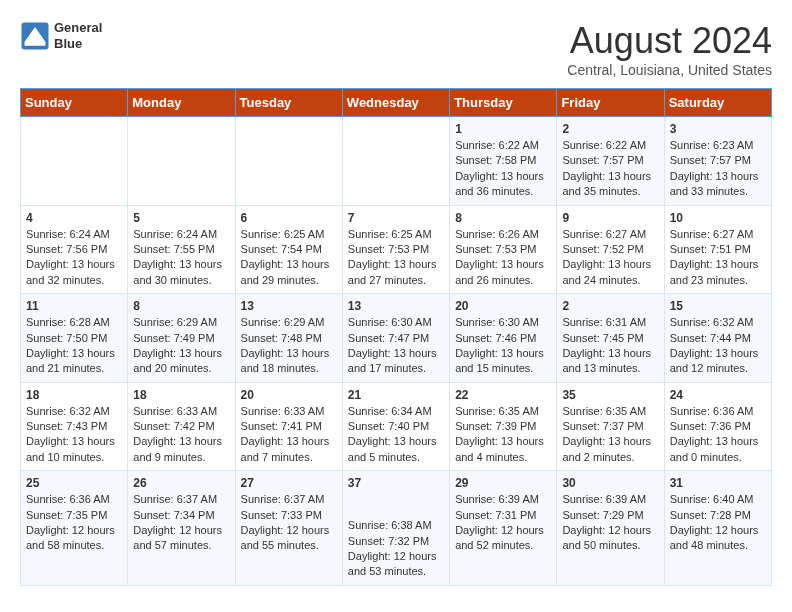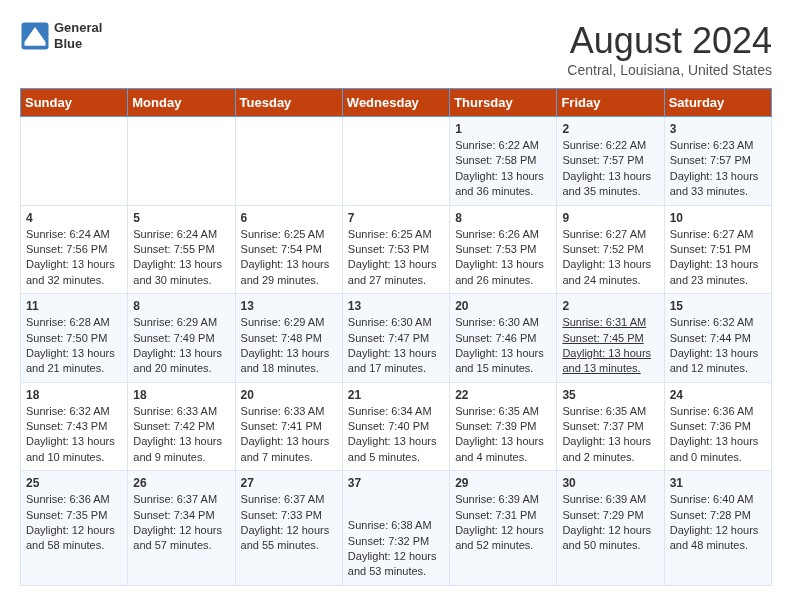--- a/index.html
+++ b/index.html
@@ -235,21 +235,21 @@
         </td>
         <td>
           <span class="day-num">20</span>
           <div class="day-info" style="white-space: pre-line;">Sunrise: 6:30 AM
 Sunset: 7:46 PM
 Daylight: 13 hours
 and 15 minutes.</div>
         </td>
         <td>
           <span class="day-num">2</span>
-          <div class="day-info" style="white-space: pre-line; text-decoration: underline;">Sunrise: 6:31 AM
+          <div class="day-info" style="white-space: pre-line;">Sunrise: 6:31 AM
 Sunset: 7:45 PM
 Daylight: 13 hours
 and 13 minutes.</div>
         </td>
         <td>
           <span class="day-num">15</span>
           <div class="day-info" style="white-space: pre-line;">Sunrise: 6:32 AM
 Sunset: 7:44 PM
 Daylight: 13 hours
 and 12 minutes.</div>

